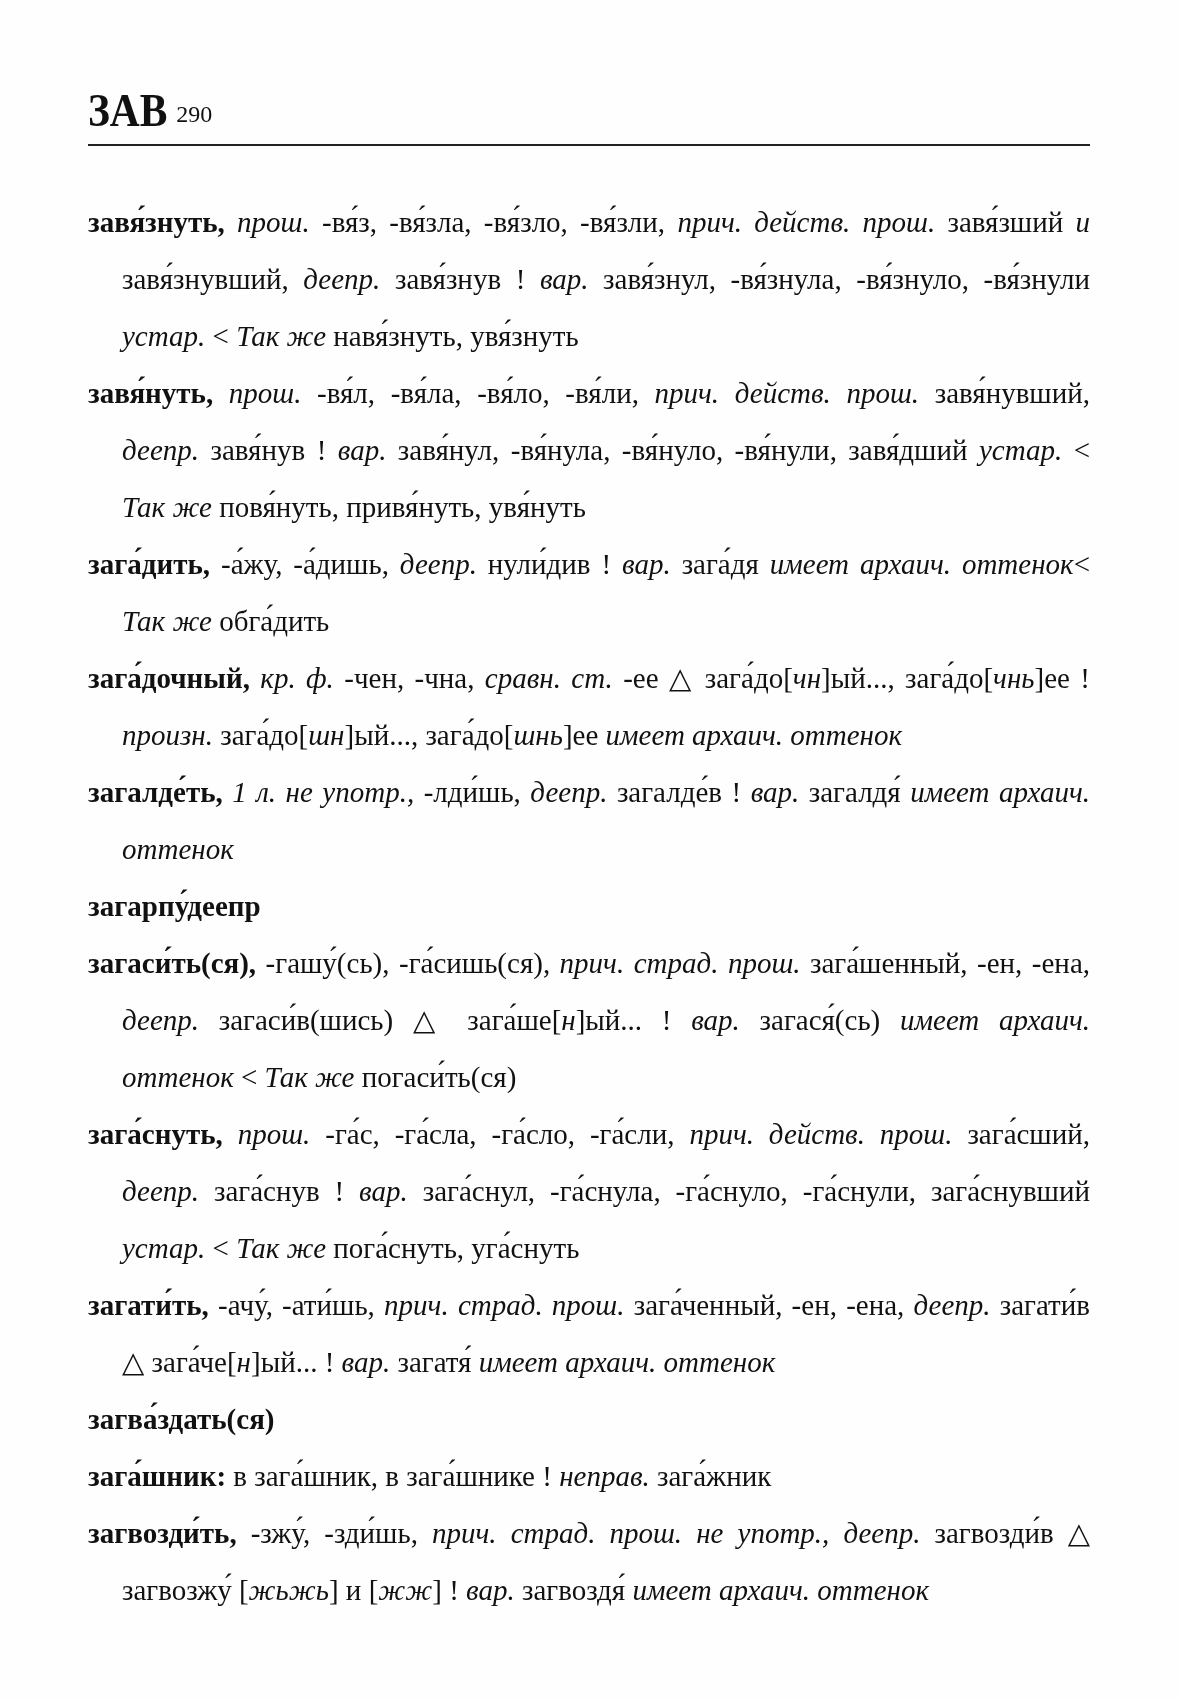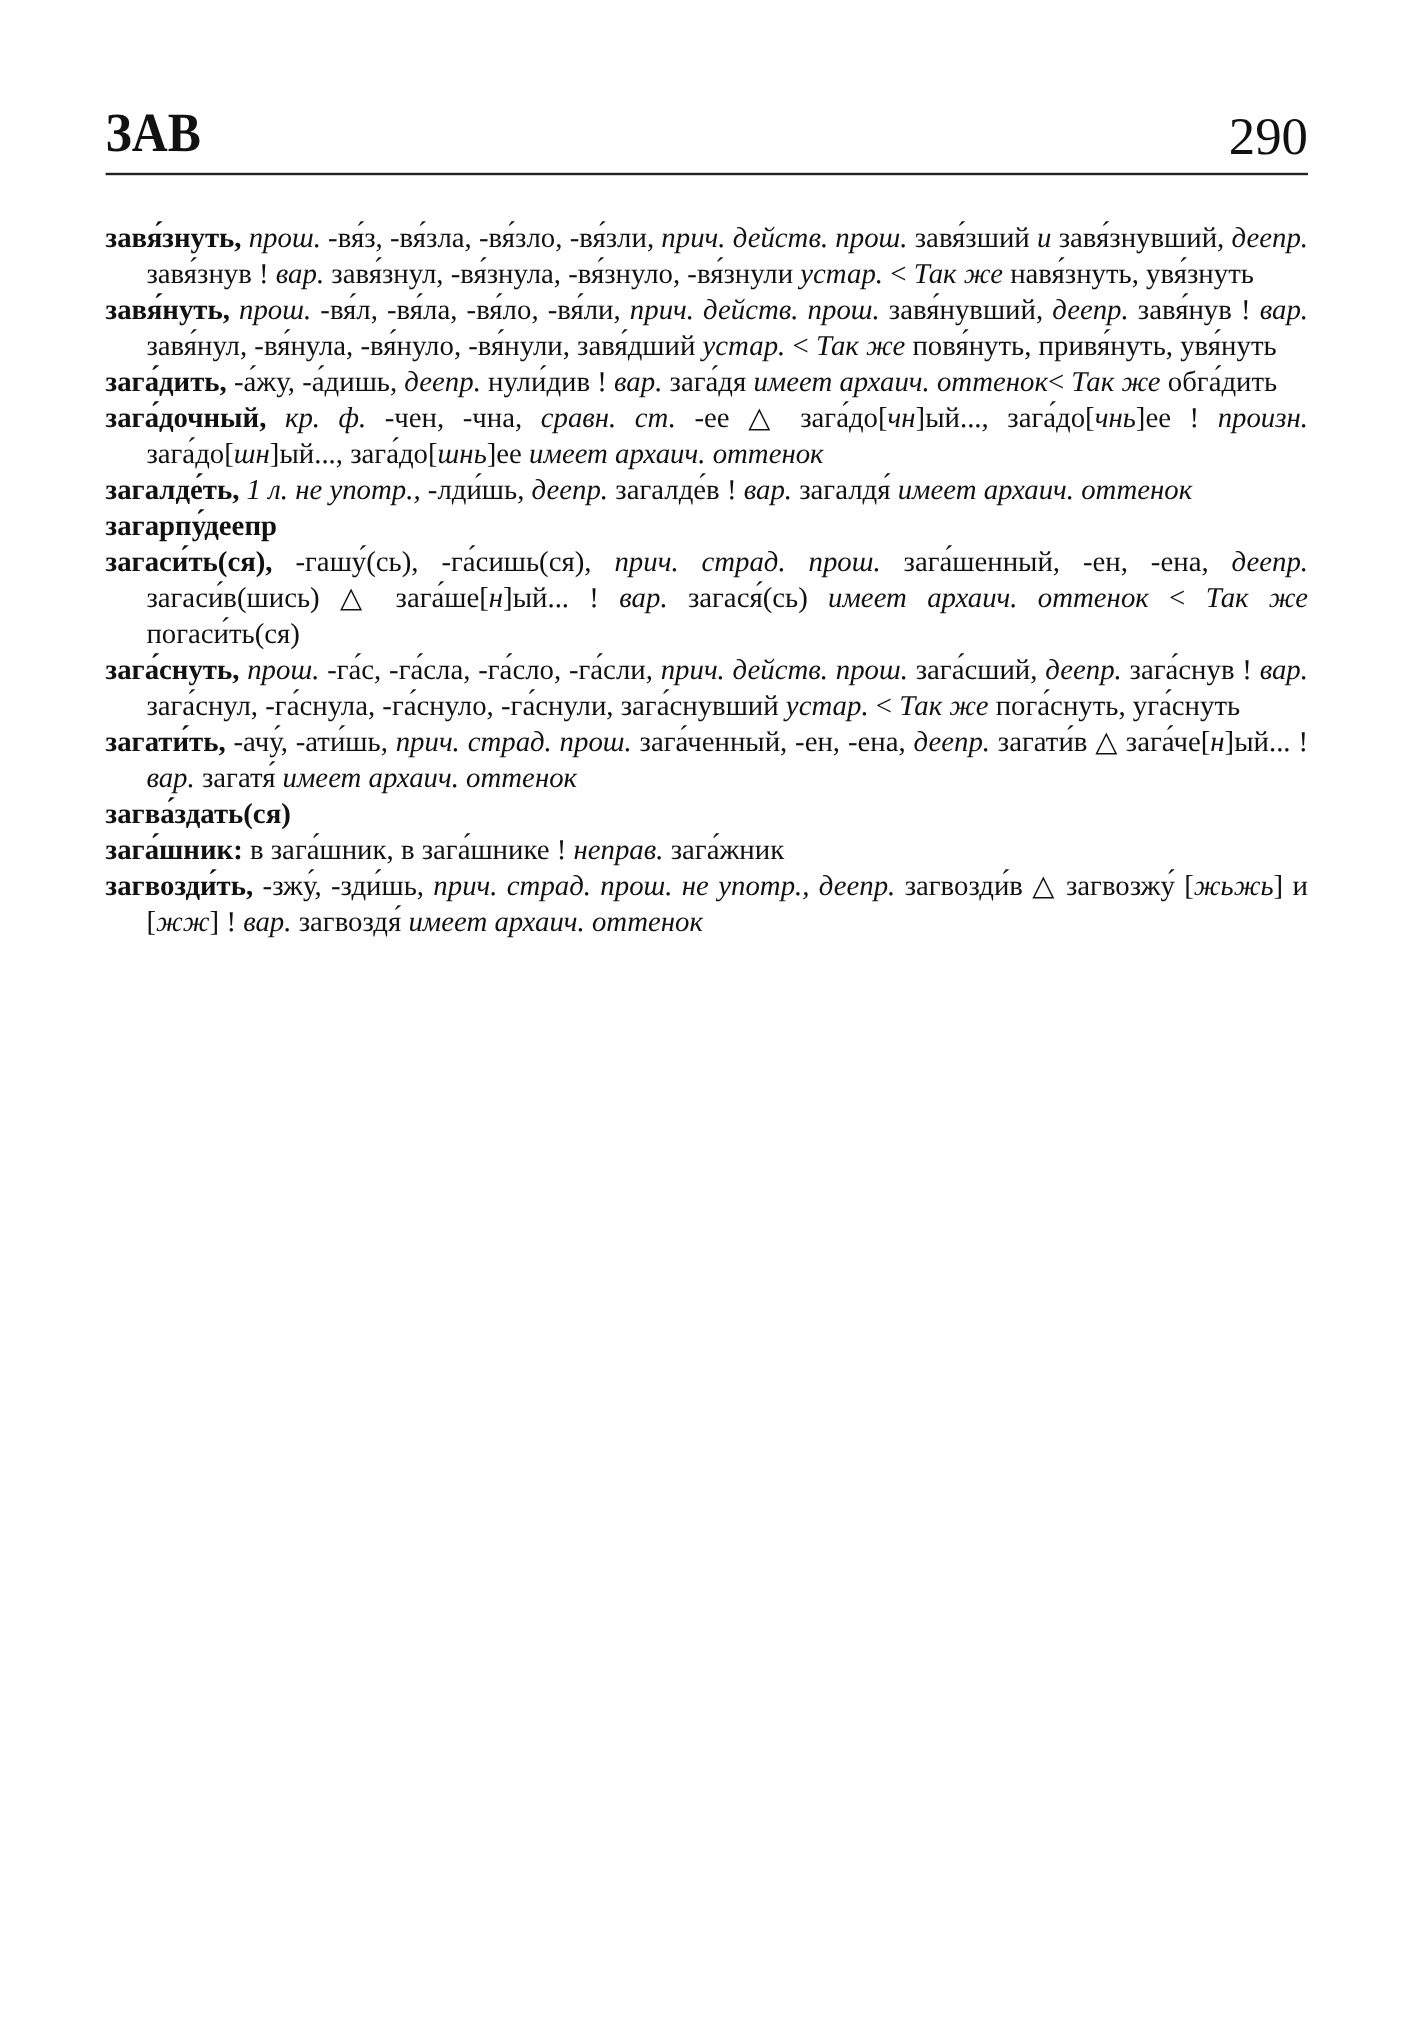--- a/index.html
+++ b/index.html
@@ -1,23 +1,23 @@
 <!DOCTYPE html>
 <html><head>
 <meta charset="utf-8">
 <style>
   html, body { margin: 0; padding: 0; background: #fefefe; }
   body { width: 1178px; height: 1700px; position: relative; overflow: hidden;
          font-family: "Liberation Serif", "DejaVu Serif", serif; color: #111; }
   .page { position: absolute; left: 88px; top: 84px; width: 1002px; }
-  .header { display: flex; justify-content: space-between; align-items: flex-end; height: 50px; }
+  .header { display: flex; justify-content: flex-start; align-items: flex-end; height: 50px; }
   .guide { font-size: 46px; font-weight: bold; letter-spacing: 0px; line-height: 46px; transform: scaleX(0.9); transform-origin: left bottom; }
-  .pageno { font-size: 44px; line-height: 40px; }
+  .pageno { font-size: 24px; line-height: 40px; }
   .rule { margin-top: 10px; height: 2px; background: #222; }
-  .entries { margin-top: 38px; font-size: 24px; line-height: 30px; }
+  .entries { margin-top: 48px; font-size: 29px; line-height: 57px; }
   .entry { padding-left: 34px; text-indent: -34px; text-align: justify; margin: 0; }
   .entry .b { font-weight: bold; }
   .entry .i { font-style: italic; }
 </style>
 </head>
 <body>
 
 <div class="page">
   <div class="header">
     <span class="guide">ЗАВ</span>

